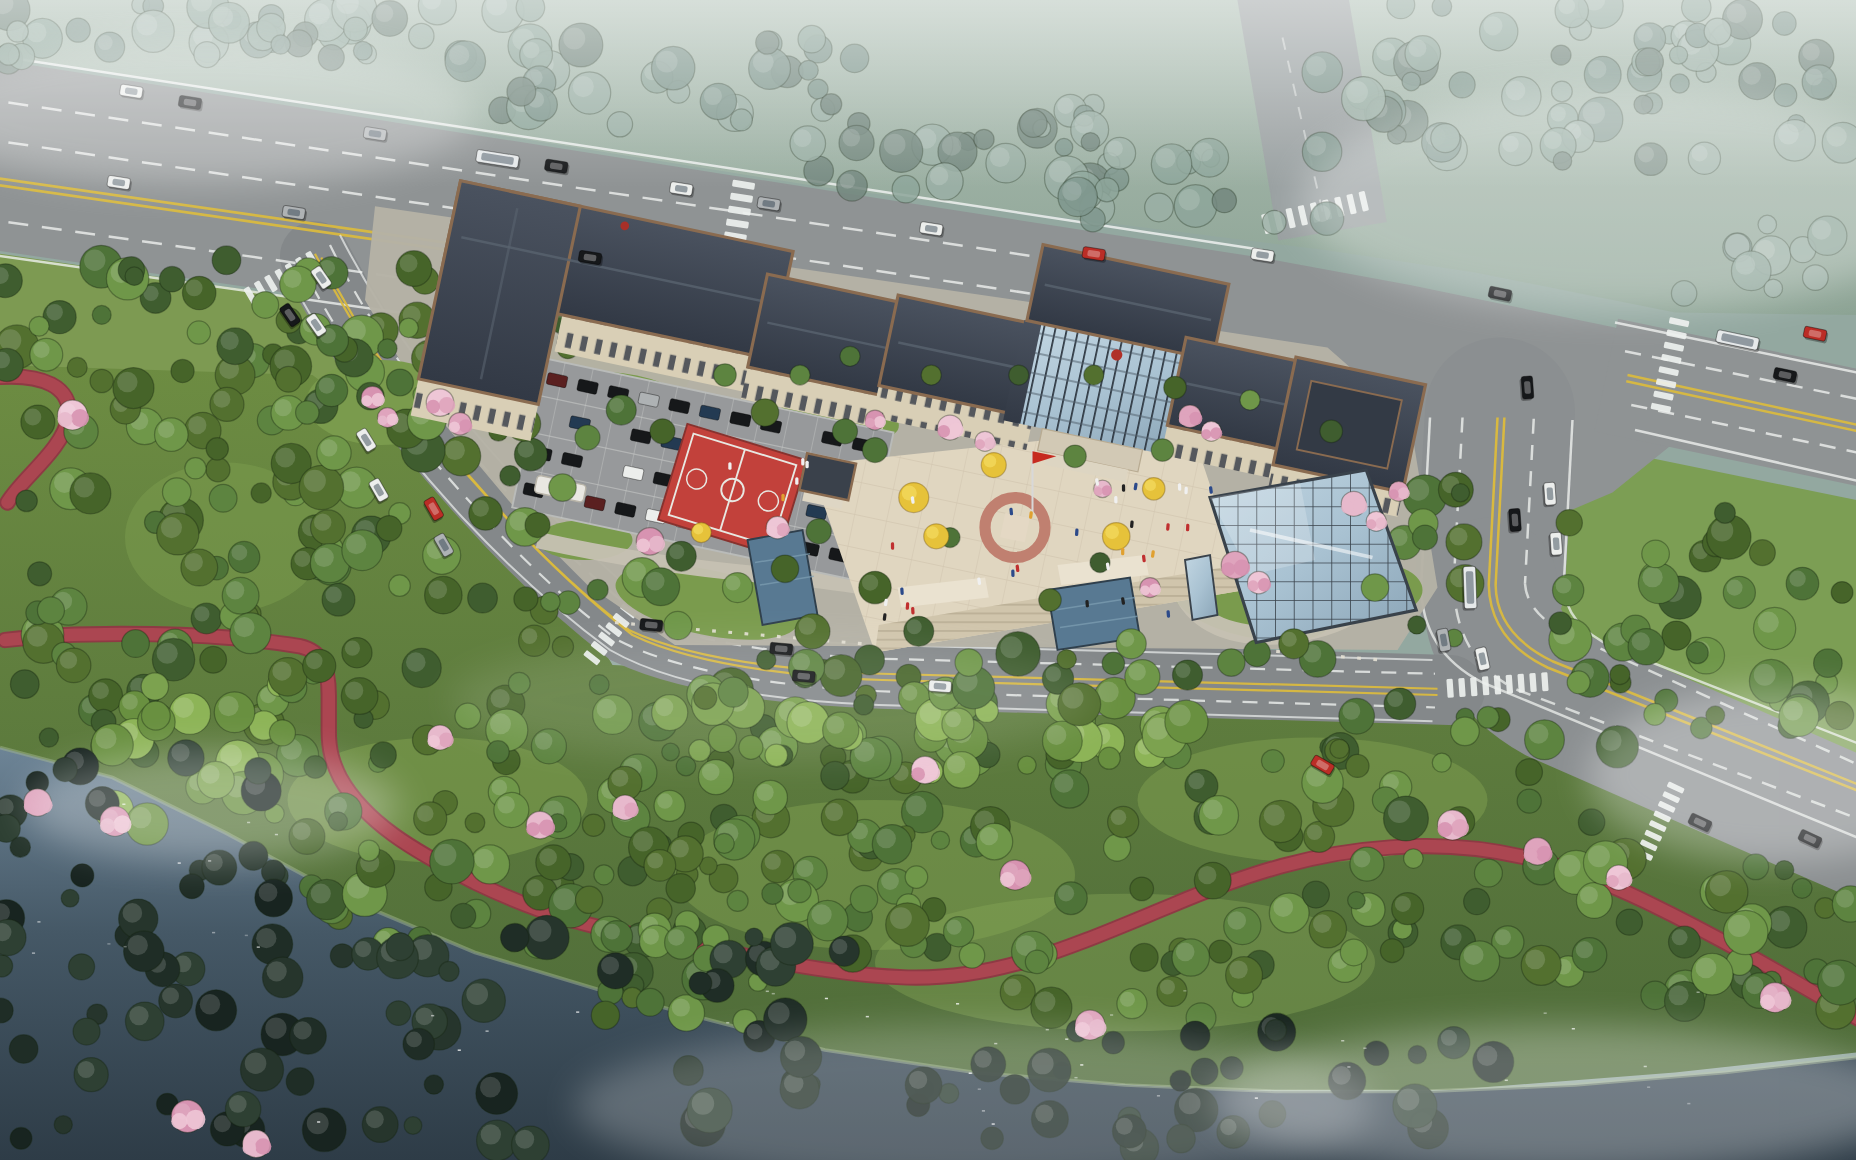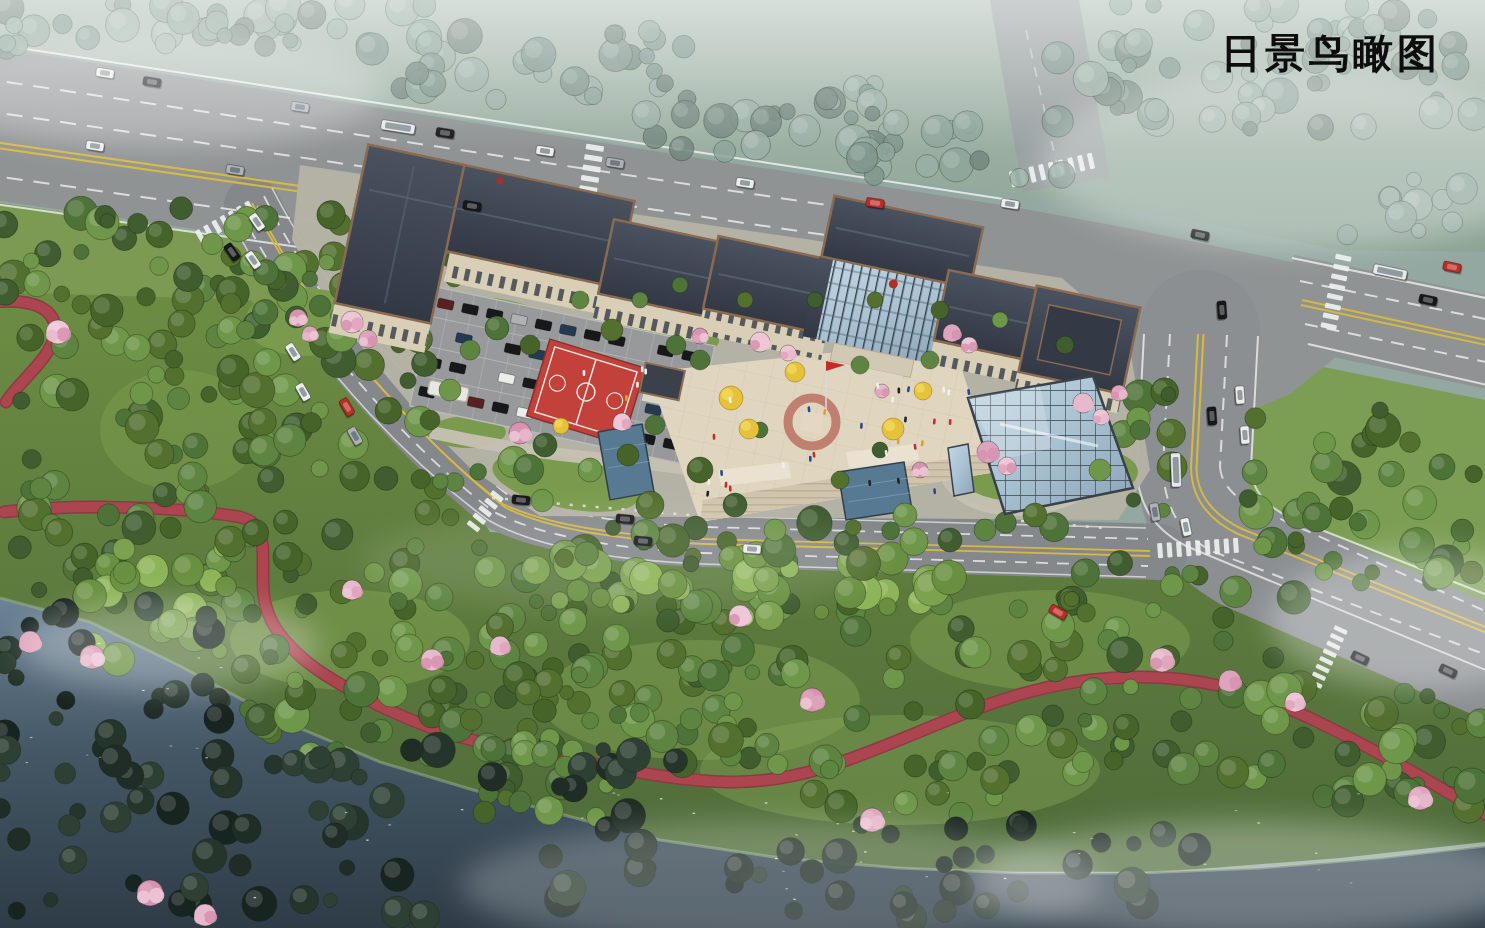--- a/index.html
+++ b/index.html
@@ -2116,14 +2116,13 @@
   <ellipse cx="1300" cy="160" rx="260" ry="90" fill="#ffffff" opacity="0.30" filter="url(#soft)"></ellipse>
   <ellipse cx="160" cy="90" rx="220" ry="60" fill="#ffffff" opacity="0.25" filter="url(#soft)"></ellipse>
   <ellipse cx="1420" cy="620" rx="150" ry="70" fill="#ffffff" opacity="0.30" filter="url(#soft)"></ellipse>
   <ellipse cx="170" cy="645" rx="150" ry="45" fill="#ffffff" opacity="0.28" filter="url(#soft)"></ellipse>
   <ellipse cx="780" cy="885" rx="320" ry="65" fill="#ffffff" opacity="0.22" filter="url(#soft)"></ellipse>
   <ellipse cx="1250" cy="880" rx="280" ry="60" fill="#ffffff" opacity="0.30" filter="url(#soft)"></ellipse>
   <ellipse cx="620" cy="560" rx="260" ry="50" fill="#ffffff" opacity="0.10" filter="url(#soft)"></ellipse>
 </g>
 </svg>
 
-<div class="view-title">日景鸟瞰图</div>
 </div>
 
 </body></html>

